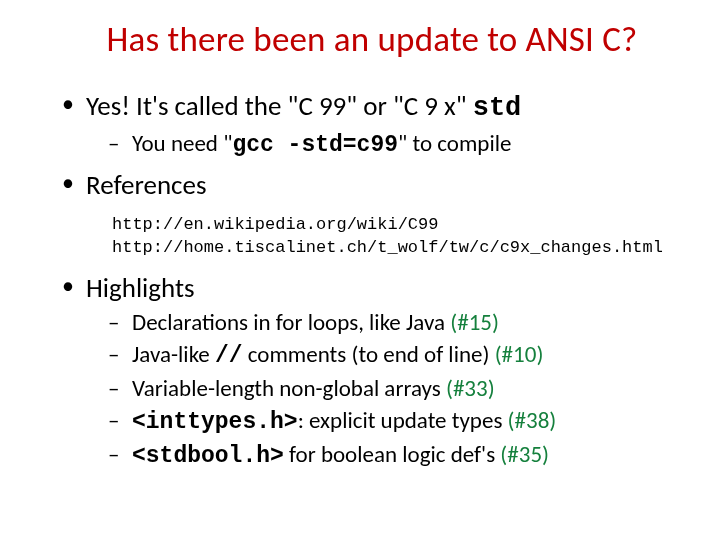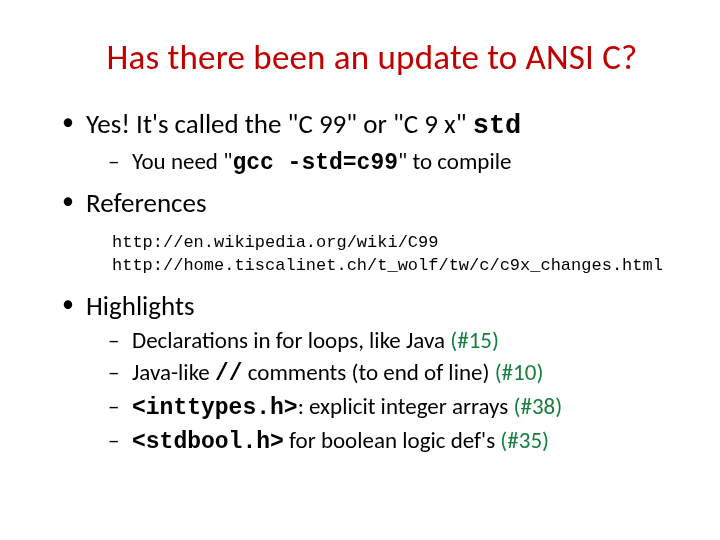--- a/index.html
+++ b/index.html
@@ -15,21 +15,21 @@
     box-sizing: border-box;
     width: 720px;
     height: 540px;
     padding: 18px 36px 20px 60px;
     position: relative;
   }
   .title {
     font-size: 35px;
     color: #c00000;
     text-align: center;
-    margin: 18px 0 28px 0;
+    margin: 0 0 28px 0;
     font-weight: 400;
     letter-spacing: 0.2px;
   }
   ul.l1, ul.l2 {
     list-style: none;
     margin: 0;
     padding: 0;
   }
   ul.l1 > li {
     position: relative;
@@ -109,21 +109,24 @@
   <li>
     <span>Highlights</span>
     <ul class="l2">
       <li>
         <span>Declarations in for loops, like Java </span><span class="link">(#15)</span>
       </li>
       <li>
         <span>Java-like </span><span class="mono">//</span><span> comments (to end of line) </span><span class="link">(#10)</span>
       </li>
       <li>
-        <span class="mono">&lt;inttypes.h&gt;</span><span>: explicit integer arrays </span><span class="link">(#38)</span>
+        <span>Variable-length non-global arrays </span><span class="link">(#33)</span>
+      </li>
+      <li>
+        <span class="mono">&lt;inttypes.h&gt;</span><span>: explicit update types </span><span class="link">(#38)</span>
       </li>
       <li>
         <span class="mono">&lt;stdbool.h&gt;</span><span> for boolean logic def's </span><span class="link">(#35)</span>
       </li>
     </ul>
   </li>
 
 </ul>
 
 </div>

